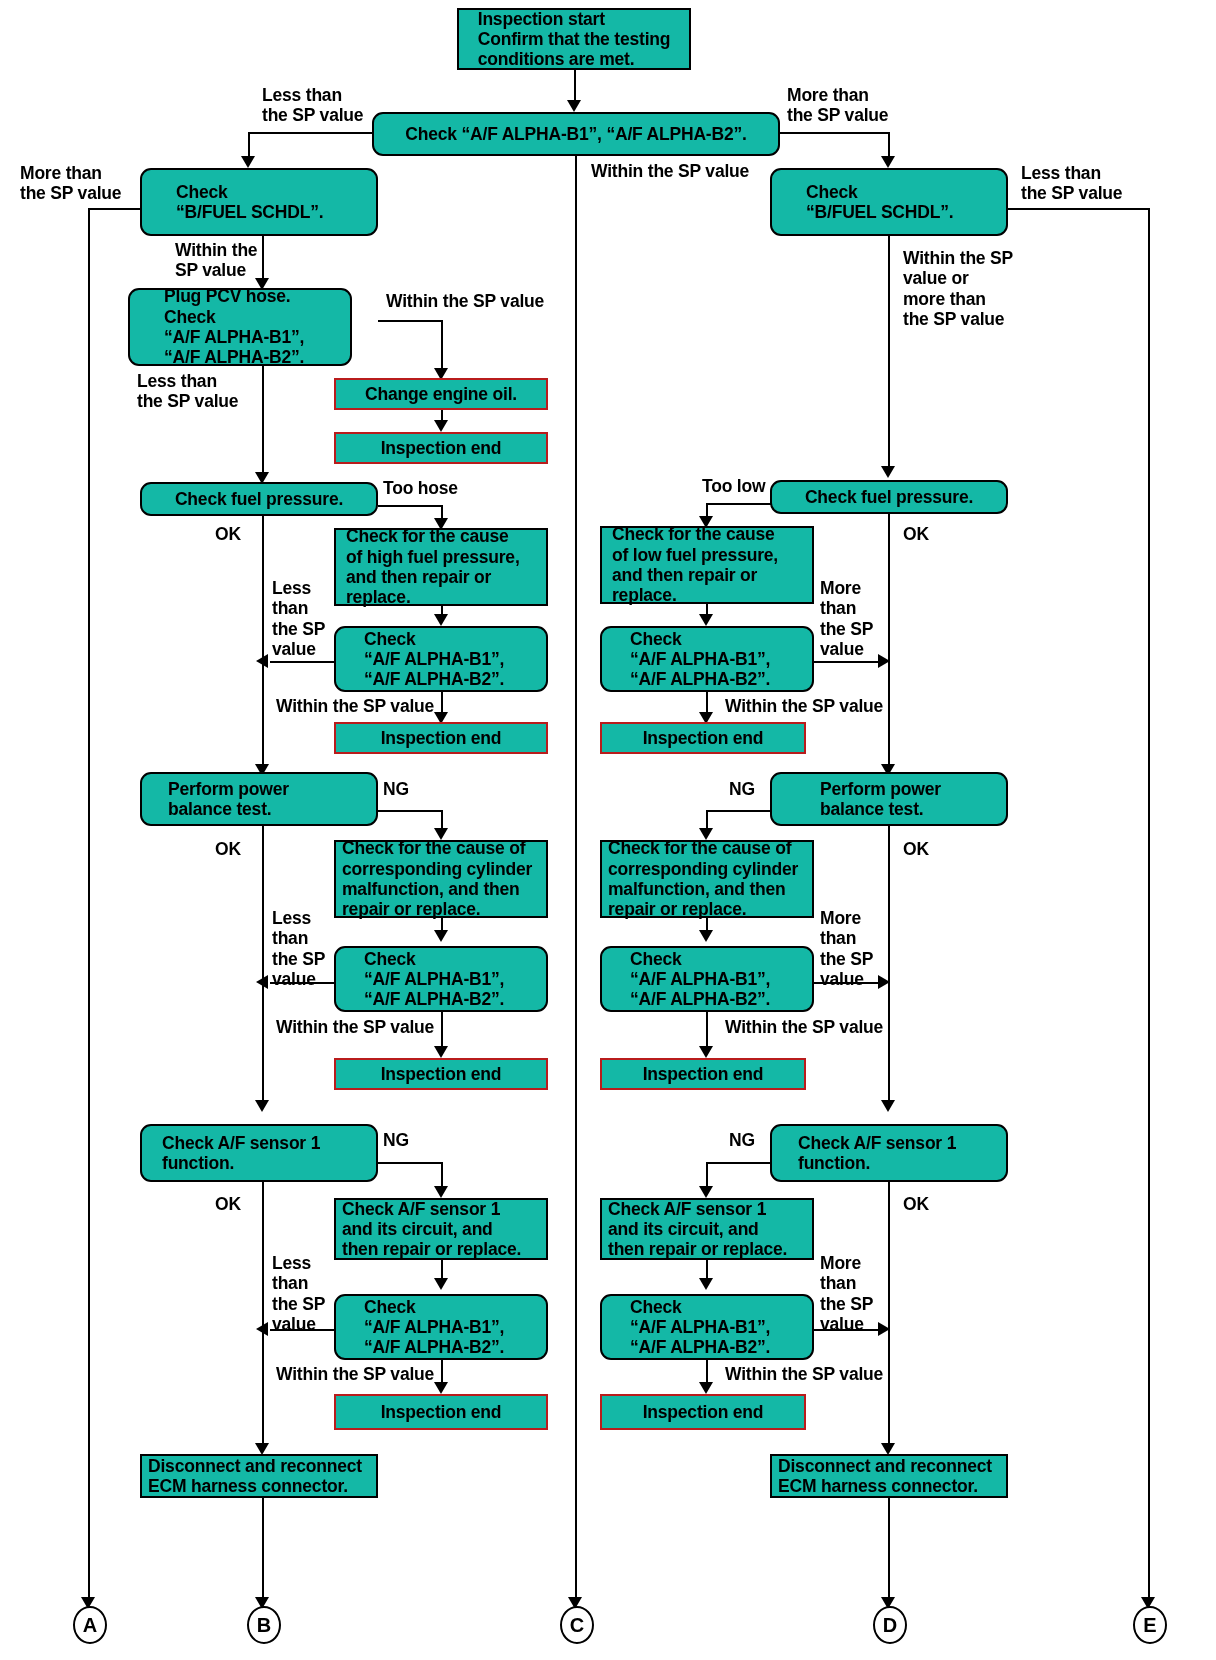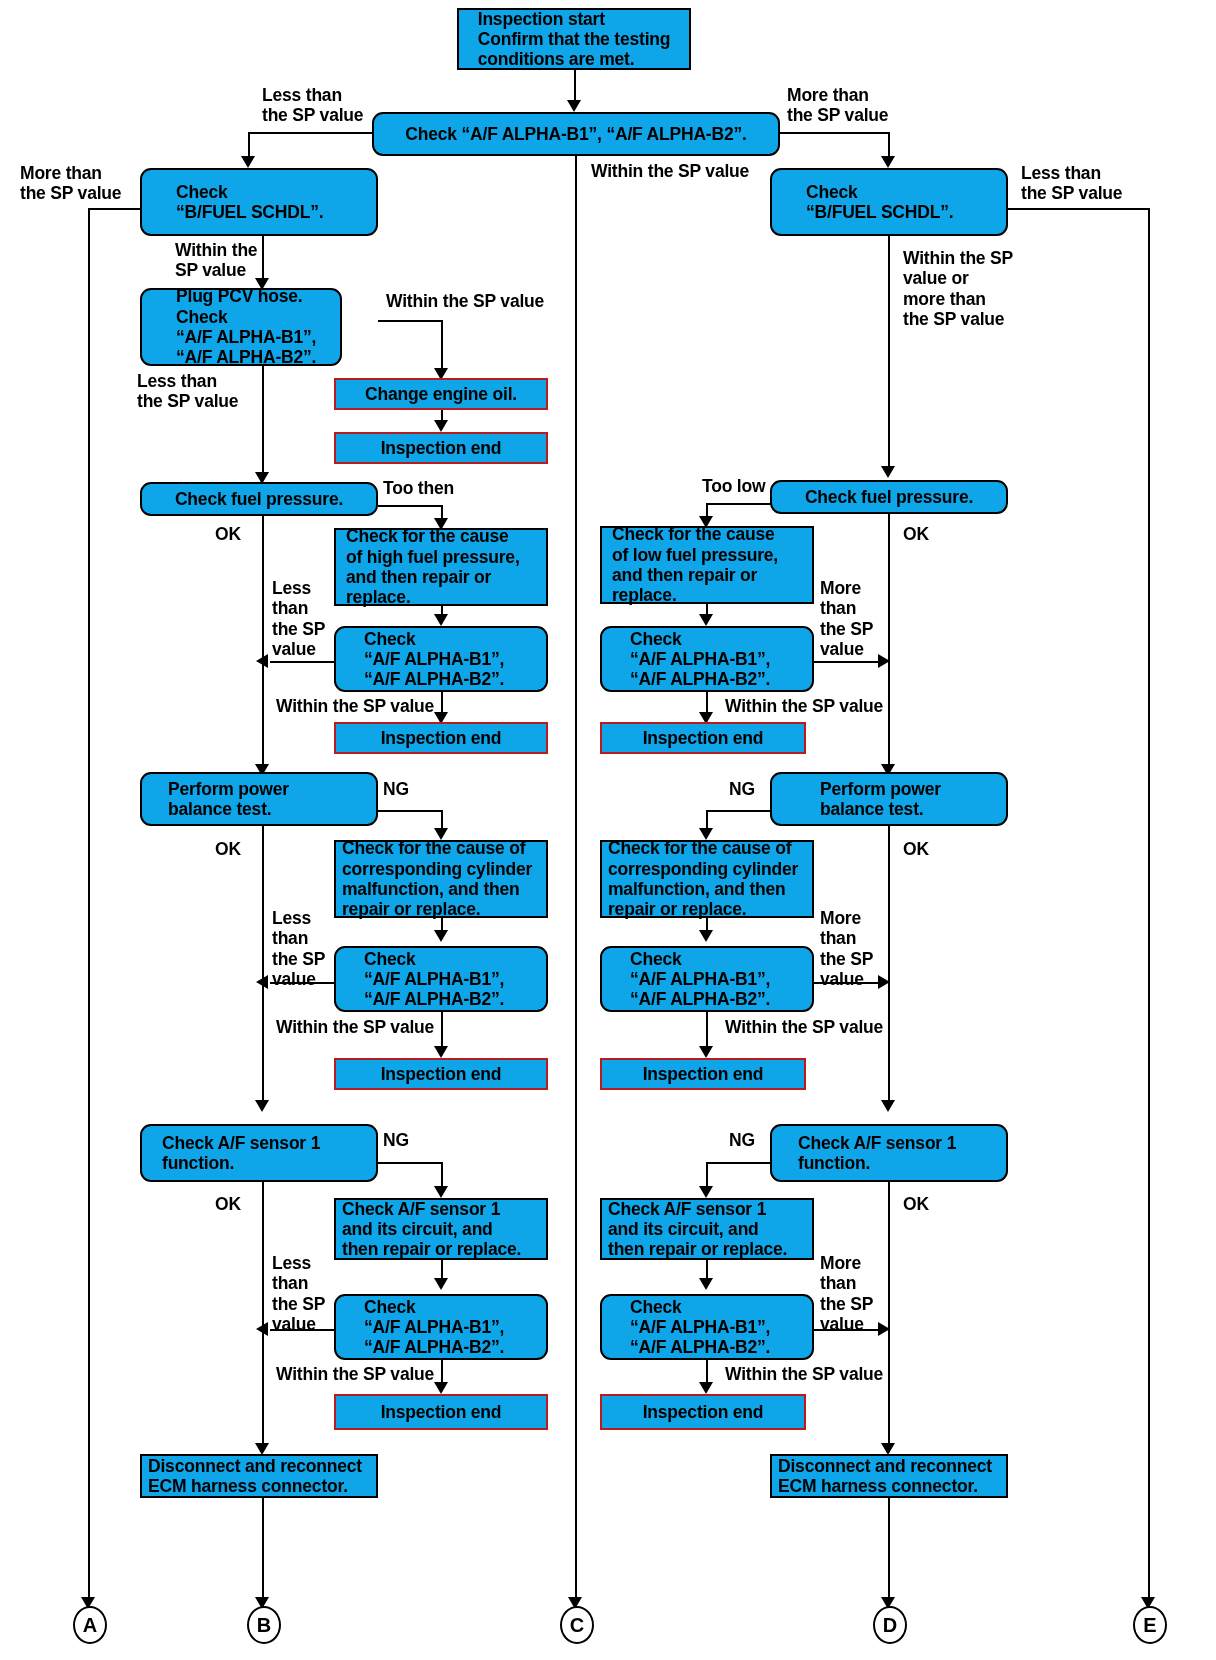--- a/index.html
+++ b/index.html
@@ -15,21 +15,21 @@
     position: relative;
     width: 1216px;
     height: 1660px;
     background: #ffffff;
     overflow: hidden;
   }
   
   .node {
     position: absolute;
     box-sizing: border-box;
-    background: #0ea5e9;
+    background: #14b8a6;
     display: flex;
     align-items: center;
     font-size: 17.5px;
     font-weight: bold;
     line-height: 1.16;
     letter-spacing: -0.2px;
     white-space: pre;
   }
   .node.rect {
     border: 2.5px solid #000;
@@ -145,21 +145,21 @@
 the SP value</div>
   <div class="hline" style="left:88px; top:208px; width:54px;"></div>
   <div class="vline" style="left:88px; top:208px; height:1396px;"></div>
   <div class="arrow-down" style="left:81px; top:1597px;"></div>
 
   <div class="lbl" style="left:175px; top:240px;">Within the
 SP value</div>
   <div class="vline" style="left:262px; top:236px; height:46px;"></div>
   <div class="arrow-down" style="left:255px; top:278px;"></div>
 
-  <div class="node round left" style="left:140px; top:288px; width:202px; height:78px;">
+  <div class="node round left" style="left:128px; top:288px; width:224px; height:78px;">
     <span class="txt" style="padding-left:34px;">Plug PCV hose.
 Check
 “A/F ALPHA-B1”,
 “A/F ALPHA-B2”.</span>
   </div>
 
   <div class="lbl" style="left:386px; top:291px;">Within the SP value</div>
   <div class="hline" style="left:378px; top:320px; width:64px;"></div>
   <div class="vline" style="left:441px; top:320px; height:52px;"></div>
   <div class="arrow-down" style="left:434px; top:368px;"></div>
@@ -174,21 +174,21 @@
   </div>
 
   <div class="lbl" style="left:137px; top:371px;">Less than
 the SP value</div>
   <div class="vline" style="left:262px; top:366px; height:110px;"></div>
   <div class="arrow-down" style="left:255px; top:472px;"></div>
 
   <div class="node round center" style="left:140px; top:482px; width:238px; height:34px;">
     <span class="txt">Check fuel pressure.</span>
   </div>
-  <div class="lbl" style="left:383px; top:478px;">Too then</div>
+  <div class="lbl" style="left:383px; top:478px;">Too hose</div>
   <div class="hline" style="left:378px; top:505px; width:64px;"></div>
   <div class="vline" style="left:441px; top:505px; height:17px;"></div>
   <div class="arrow-down" style="left:434px; top:518px;"></div>
 
   <div class="lbl" style="left:215px; top:524px;">OK</div>
   <div class="vline" style="left:262px; top:516px; height:252px;"></div>
   <div class="arrow-down" style="left:255px; top:764px;"></div>
 
   <div class="node rect left" style="left:334px; top:528px; width:214px; height:78px;">
     <span class="txt">Check for the cause

